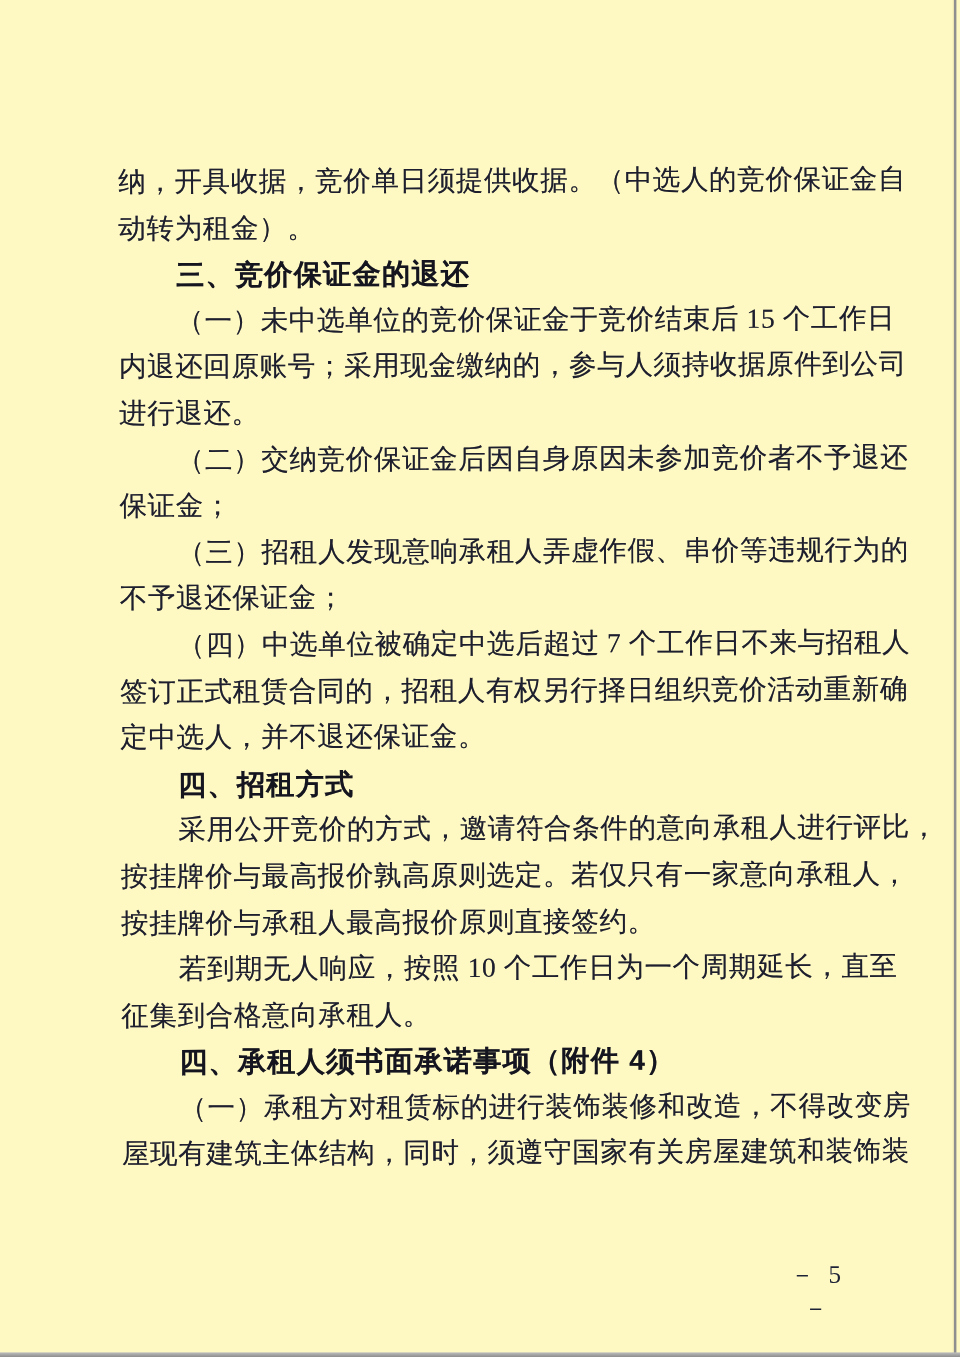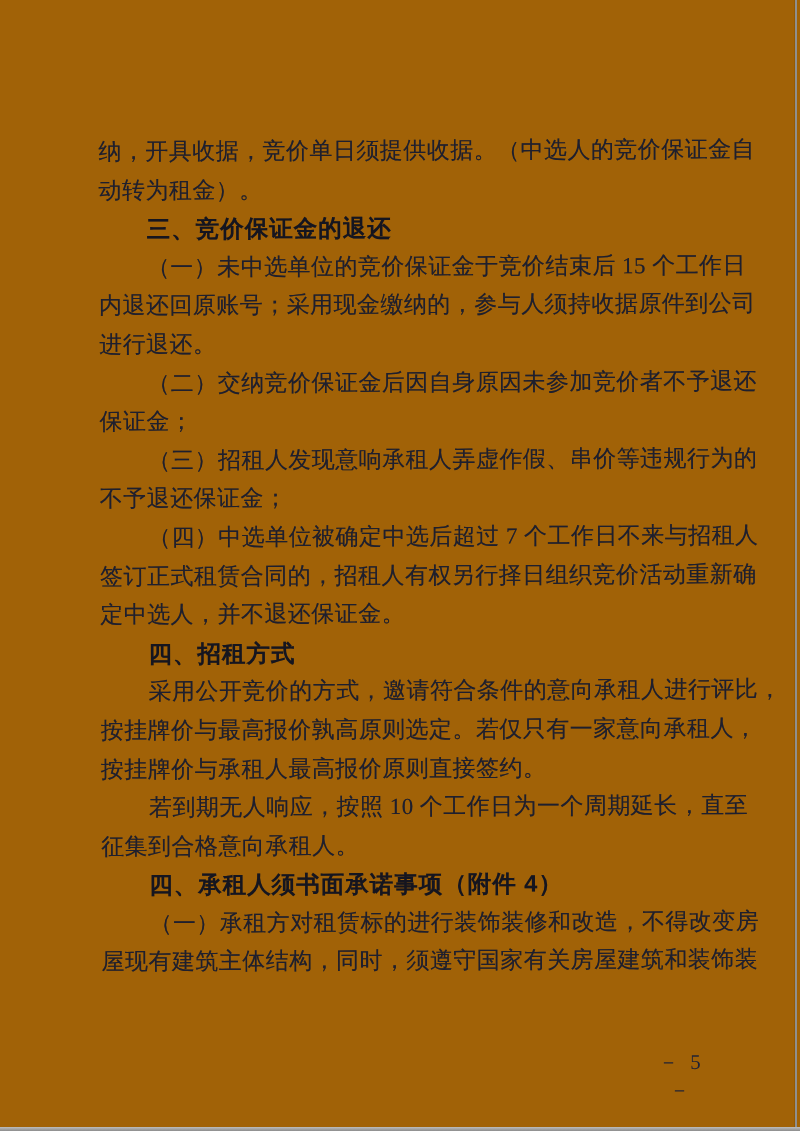--- a/index.html
+++ b/index.html
@@ -4,21 +4,21 @@
 <style>
   html, body {
     margin: 0;
     padding: 0;
     background: #ffffff;
   }
   .scan-page {
     position: relative;
     width: 800px;
     height: 1131px;
-    background: #a16207;
+    background: #fef9c3;
     overflow: hidden;
     font-family: "Liberation Serif", "DejaVu Serif", serif;
   }
   
   .scan-edge-right {
     position: absolute;
     top: 0;
     bottom: 3px;
     right: 3px;
     width: 2px;

